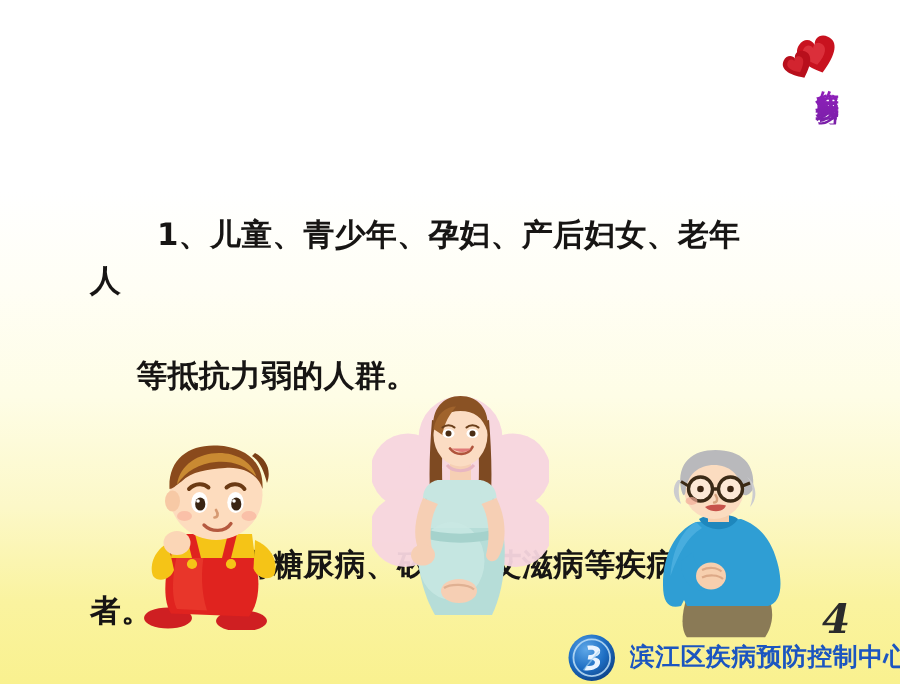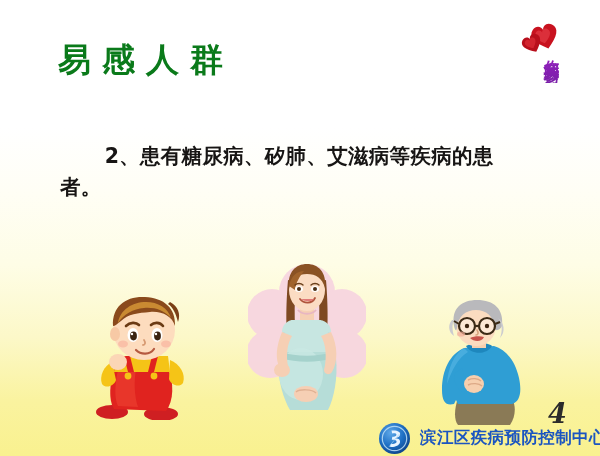--- a/index.html
+++ b/index.html
@@ -134,23 +134,26 @@
     letter-spacing: 0.4px;
     white-space: nowrap;
     font-family: "DejaVu Sans", "Liberation Sans", sans-serif;
   }
 </style>
 </head>
 <body>
 
 <div id="slide">
 
-  <div id="title">易感人群</div>
 
   <div id="bullets">
+    <div class="bullet">
+      <span>1、儿童、青少年、孕妇、产后妇女、老年人</span>
+      <span class="indent-line">等抵抗力弱的人群。</span>
+    </div>
     <div class="bullet">
       <span>2、患有糖尿病、矽肺、艾滋病等疾病的患者。</span>
     </div>
 
   </div>
 
   <div id="hearts">
     <svg width="54" height="40" viewBox="0 0 54 40">
       <g transform="translate(26,16) rotate(-16)">
         <path d="M0,16 C-12,7 -16,-1 -10,-6 C-5.5,-10 -0.5,-7 0,-3 C0.5,-7 5.5,-10 10,-6 C16,-1 12,7 0,16 Z" fill="#c8121f"></path>

